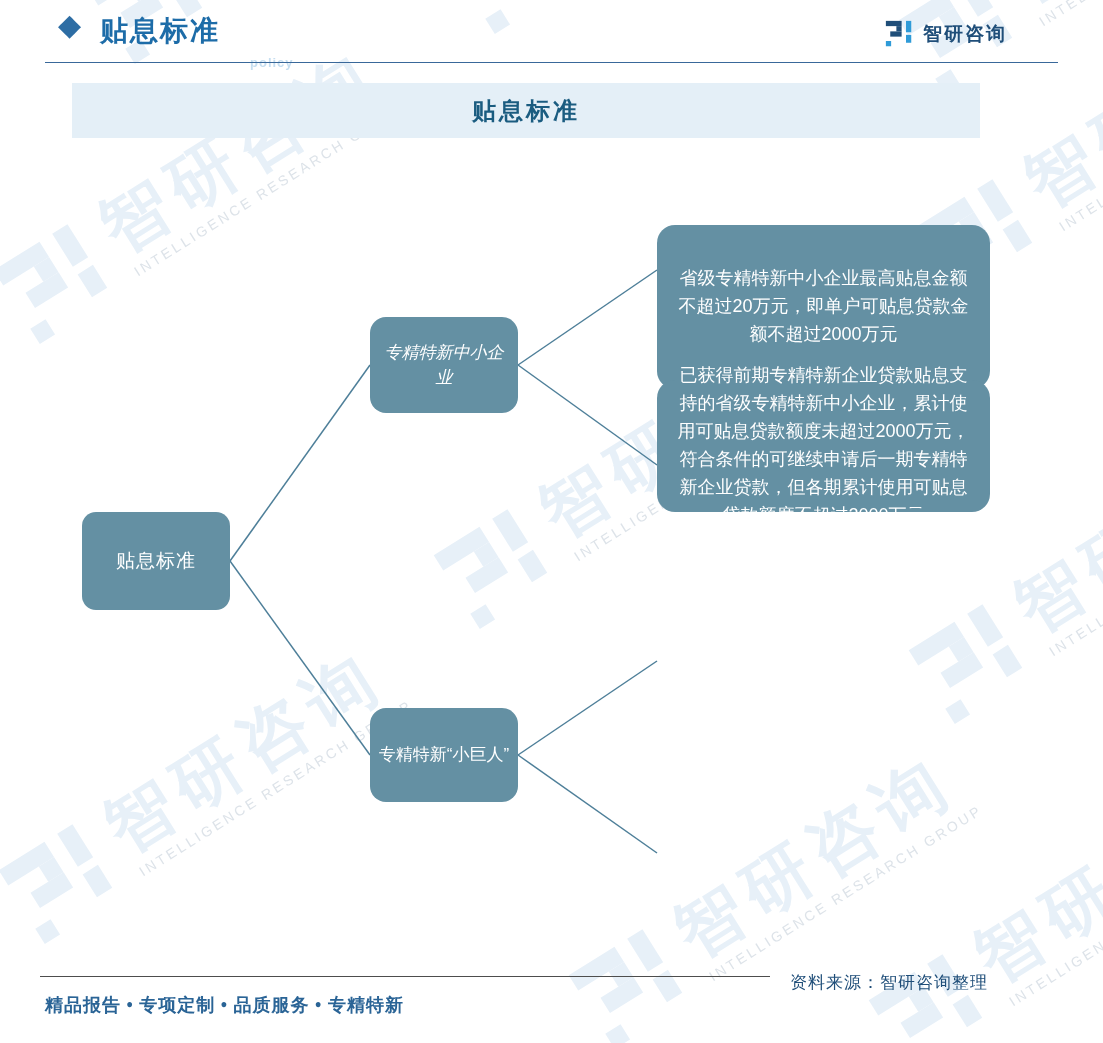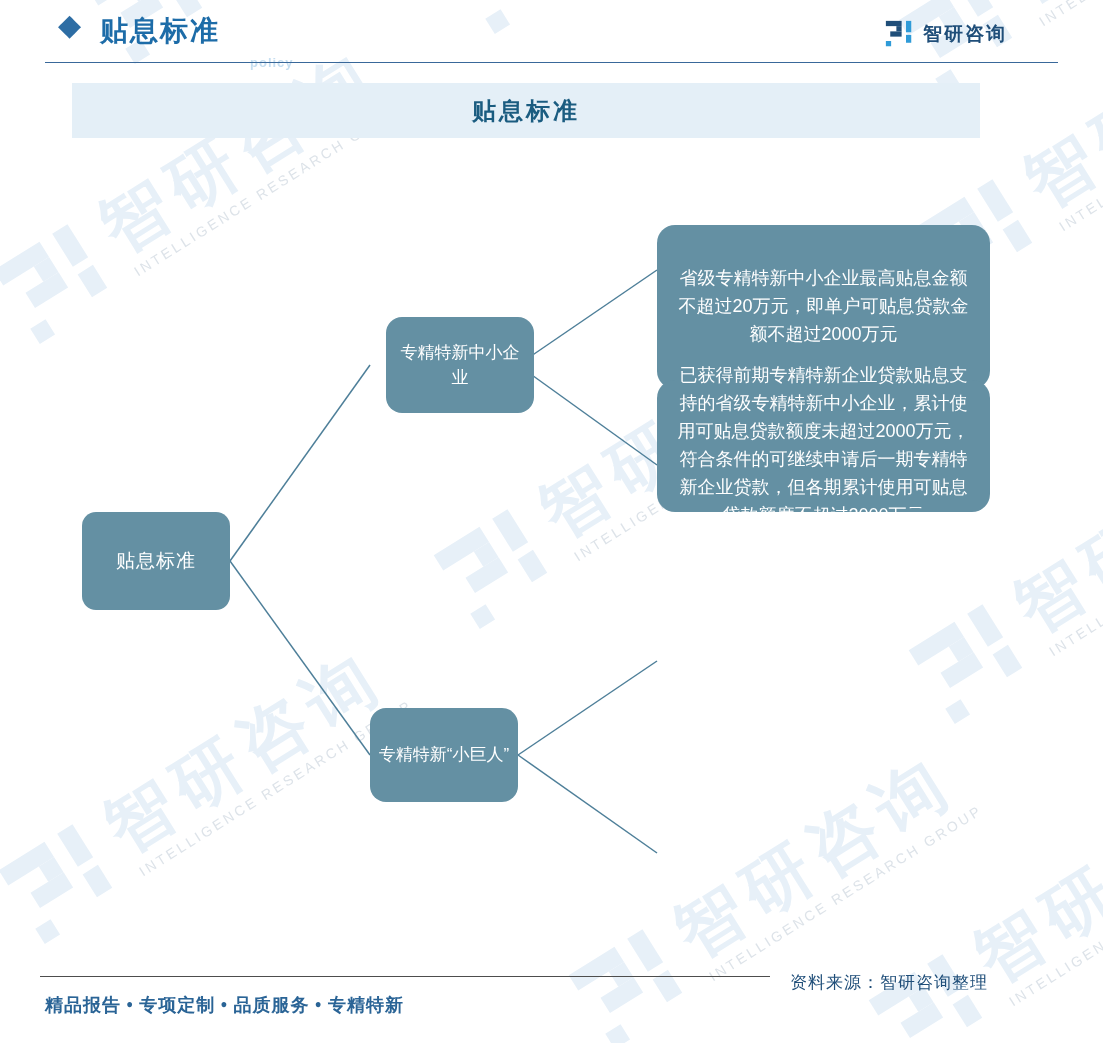--- a/index.html
+++ b/index.html
@@ -77,21 +77,21 @@
     box-sizing:border-box;
   }
   .node-root{
     left:82px;top:512px;width:148px;height:98px;
     border-radius:14px;font-size:19px;letter-spacing:1px;
   }
   .node-mid{
     width:148px;height:96px;border-radius:16px;
     font-size:17px;line-height:1.5;padding:0 8px;
   }
-  .node-mid-1{left:386px;top:317px;}
+  .node-mid-1{left:370px;top:317px;font-style:italic;}
   .node-mid-2{left:370px;top:708px;height:94px;}
   .node-leaf{
     left:657px;width:333px;border-radius:18px;
     font-size:18px;line-height:1.55;padding:10px 14px;
   }
   .node-leaf-1{top:188px;height:164px;margin-top:37px;}
   .node-leaf-2{top:380px;height:132px;}
   .node-leaf-3{top:578px;height:166px;}
   .node-leaf-4{top:773px;height:160px;}
   

